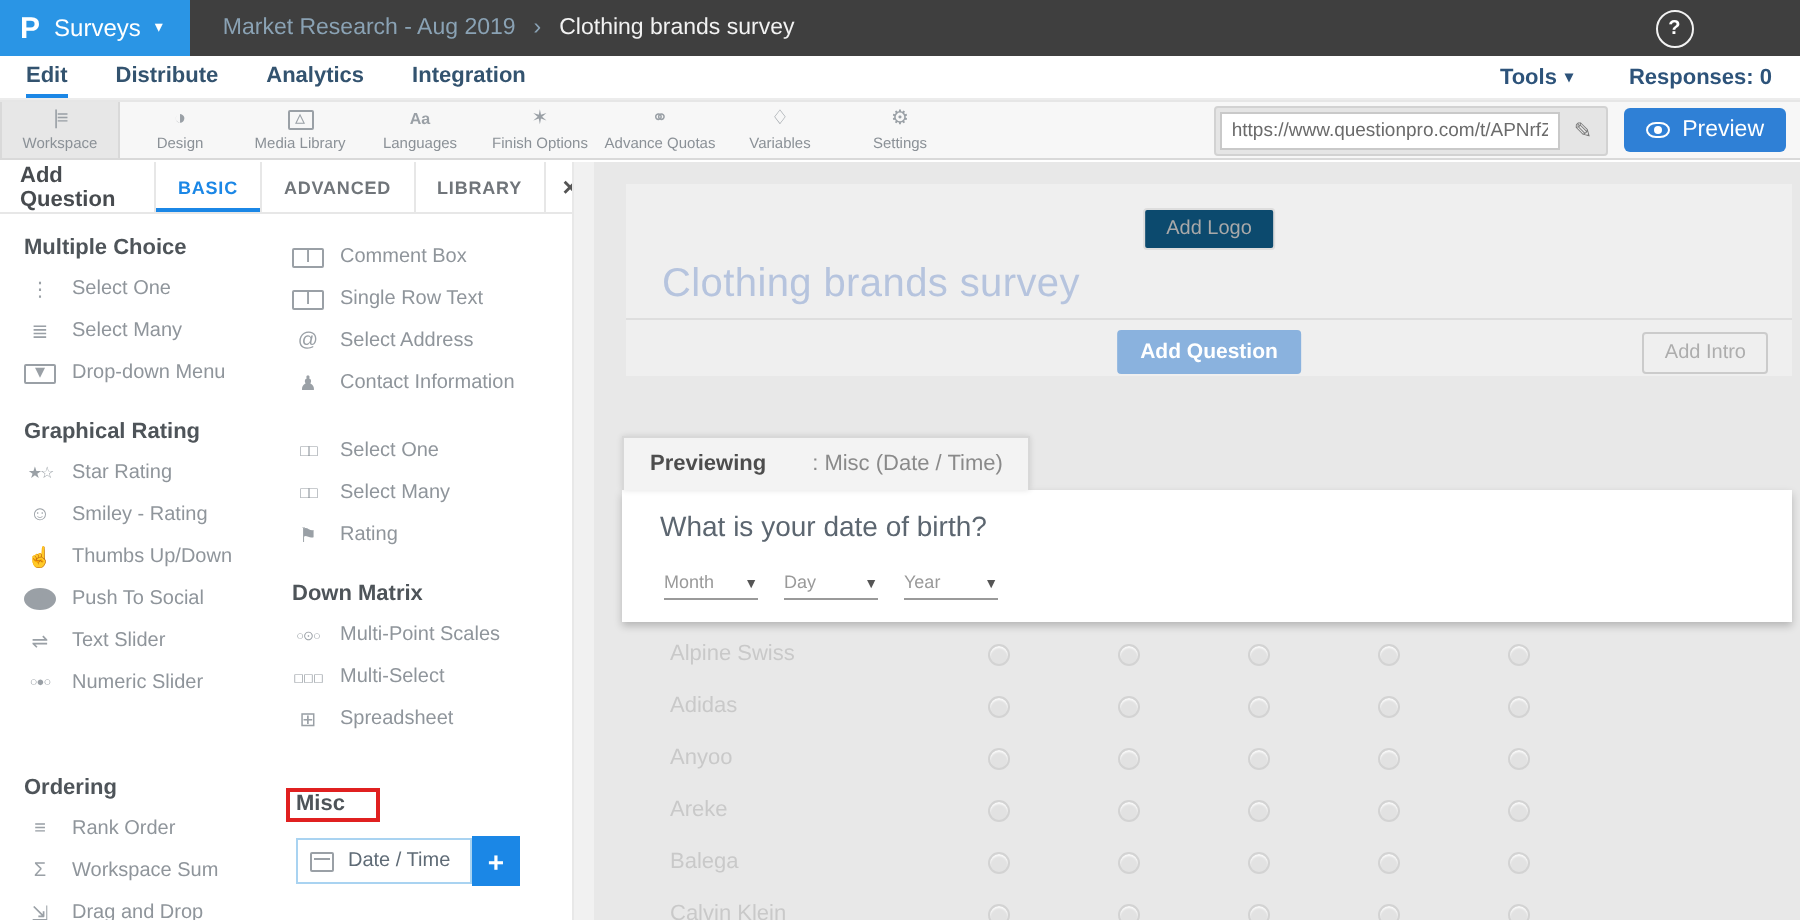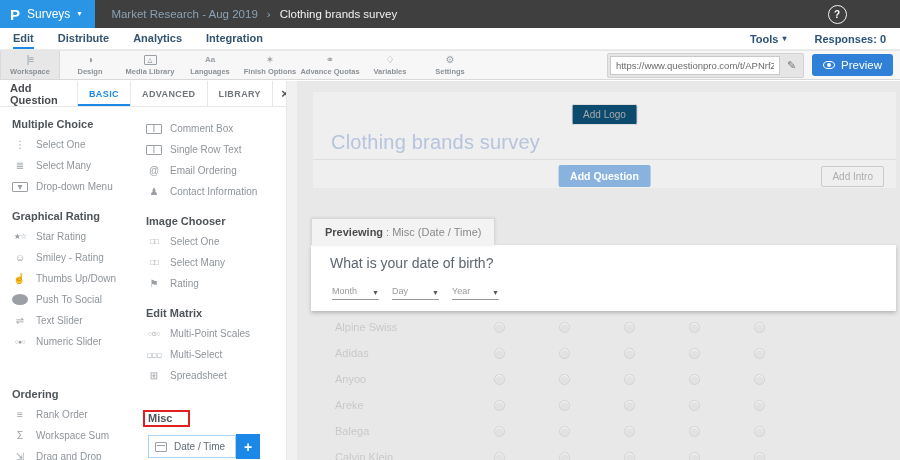--- a/index.html
+++ b/index.html
@@ -30,21 +30,21 @@
   .nav-tab.active{border-bottom-color:#1b87e6;}
   .nav-right{margin-left:auto;display:flex;align-items:center;gap:28px;padding-right:14px;font-size:11px;font-weight:bold;color:#2d537a;}
   .nav-right .caret{color:#2d537a;}
   .tools-btn{display:flex;align-items:center;gap:4px;cursor:pointer;}
 
   
   .toolbar{position:absolute;top:50px;left:0;right:0;height:30px;background:#f7f7f7;border-top:1px solid #e6e6e6;border-bottom:1px solid #d9d9d9;display:flex;align-items:stretch;}
   .tool{width:60px;display:flex;flex-direction:column;align-items:center;justify-content:center;gap:2px;cursor:pointer;}
   .tool.active{background:#e7e7e7;border-left:1px solid #d9d9d9;border-right:1px solid #d9d9d9;}
   .tool .glyph{font-size:10px;color:#9aa0a6;line-height:10px;}
-  .tool-label{font-size:7.5px;color:#8b9197;white-space:nowrap;font-weight:bold;}
+  .tool-label{font-size:7.5px;color:#8b9197;white-space:nowrap;}
   .toolbar-right{margin-left:auto;display:flex;align-items:center;gap:8px;padding-right:7px;}
   .url-wrap{background:#e5e5e5;border:1px solid #d2d2d2;border-radius:2px;display:flex;align-items:center;padding:2px;gap:2px;}
   .url-input{border:1px solid #c9c9c9;background:#fff;color:#6b6b6b;font-size:9.5px;padding:3px 5px;width:170px;font-family:inherit;}
   .pencil{color:#777;font-size:11px;padding:0 5px;cursor:pointer;}
   .preview-btn{background:#2f80d6;border-radius:3px;color:#fff;font-size:11.5px;display:flex;align-items:center;gap:6px;padding:5px 11px;cursor:pointer;}
   .eye-glyph{width:12px;height:8px;border:1px solid #fff;border-radius:50% / 60%;position:relative;}
   .eye-glyph::after{content:"";position:absolute;left:50%;top:50%;width:4px;height:4px;margin:-2px 0 0 -2px;background:#fff;border-radius:50%;}
 
   
   .panel{position:absolute;top:81px;left:0;width:297px;bottom:0;background:#fff;}
@@ -82,21 +82,21 @@
   [data-icon="languages-icon"]{font-size:8px !important;font-weight:bold;}
 
   
   .main{position:absolute;top:81px;left:297px;right:0;bottom:0;background:#e8e8e8;}
   .band{position:absolute;left:16px;right:4px;top:11px;height:96px;background:#efefef;}
   .add-logo{position:absolute;top:12px;left:50%;transform:translateX(-50%);background:#0c4a6e;border:1px solid #ddd;border-radius:2px;color:#a9a9a9;font-size:10px;padding:4px 11px;cursor:pointer;}
   .survey-title{position:absolute;left:18px;top:39px;font-size:20px;color:#b6c4de;letter-spacing:.2px;}
   .band-divider{position:absolute;left:0;right:0;top:67px;border-top:1px solid #dedede;}
   .add-question{position:absolute;top:73px;left:50%;transform:translateX(-50%);background:#8ab2de;color:#fff;font-size:10.5px;font-weight:bold;padding:5px 12px;border-radius:2px;cursor:pointer;}
   .add-intro{position:absolute;top:74px;right:12px;border:1px solid #cbcbcb;color:#adadad;font-size:10px;padding:4px 10px;border-radius:2px;cursor:pointer;}
-  .preview-tab{position:absolute;left:14px;top:137px;height:27px;background:#f3f3f3;border:1px solid #d8d8d8;border-bottom:none;display:flex;align-items:center;padding:0 13px;font-size:11px;color:#8a8a8a;z-index:3;box-shadow:0 0 3px rgba(0,0,0,.12);}
+  .preview-tab{position:absolute;left:14px;top:137px;height:27px;background:#f3f3f3;border:1px solid #d8d8d8;border-bottom:none;display:flex;align-items:center;padding:0 13px;font-size:11px;color:#8a8a8a;z-index:3;box-shadow:0 0 3px rgba(0,0,0,.12);gap:20px;}
   .preview-tab b{color:#4d4d4d;margin-right:3px;}
   .preview-card{position:absolute;left:14px;right:4px;top:164px;height:66px;background:#fff;box-shadow:0 2px 4px rgba(0,0,0,.22);z-index:2;}
   .pq-text{position:absolute;left:19px;top:10px;font-size:14px;color:#5c6670;}
   .pq-selects{position:absolute;left:21px;top:41px;display:flex;gap:13px;}
   .dselect{width:47px;border-bottom:1px solid #9a9a9a;display:flex;justify-content:space-between;align-items:flex-end;font-size:9px;color:#9a9a9a;padding-bottom:3px;cursor:pointer;}
   .dselect .dcaret{color:#555;font-size:7px;}
   .matrix{position:absolute;left:0;right:0;top:233px;}
   .mrow{display:flex;align-items:center;height:26px;padding-left:38px;}
   .mlabel{width:132px;font-size:11px;color:#c9c9c9;flex:none;}
   .mcell{width:65px;display:flex;justify-content:center;flex:none;}
@@ -267,44 +267,43 @@
           <div class="pitem">
             <span class="glyph gbox" data-icon="comment-box-icon">I</span>
             <span>Comment Box</span>
           </div>
           <div class="pitem">
             <span class="glyph gbox wide" data-icon="single-row-icon">I</span>
             <span>Single Row Text</span>
           </div>
           <div class="pitem">
             <span class="glyph" data-icon="at-icon">@</span>
-            <span>Email Ordering</span>
+            <span>Select Address</span>
           </div>
           <div class="pitem">
             <span class="glyph" data-icon="person-icon">♟</span>
             <span>Contact Information</span>
           </div>
         </div>
         <div class="psection">
-          <div class="pheading">Image Chooser</div>
           <div class="pitem">
             <span class="glyph" data-icon="images-icon">□□</span>
             <span>Select One</span>
           </div>
           <div class="pitem">
             <span class="glyph" data-icon="images-icon">□□</span>
             <span>Select Many</span>
           </div>
           <div class="pitem">
             <span class="glyph" data-icon="image-rating-icon">⚑</span>
             <span>Rating</span>
           </div>
         </div>
         <div class="psection">
-          <div class="pheading">Edit Matrix</div>
+          <div class="pheading">Down Matrix</div>
           <div class="pitem">
             <span class="glyph" data-icon="multi-point-icon">○⊙○</span>
             <span>Multi-Point Scales</span>
           </div>
           <div class="pitem">
             <span class="glyph" data-icon="multi-select-icon">◻◻◻</span>
             <span>Multi-Select</span>
           </div>
           <div class="pitem">
             <span class="glyph" data-icon="grid-icon">⊞</span>

